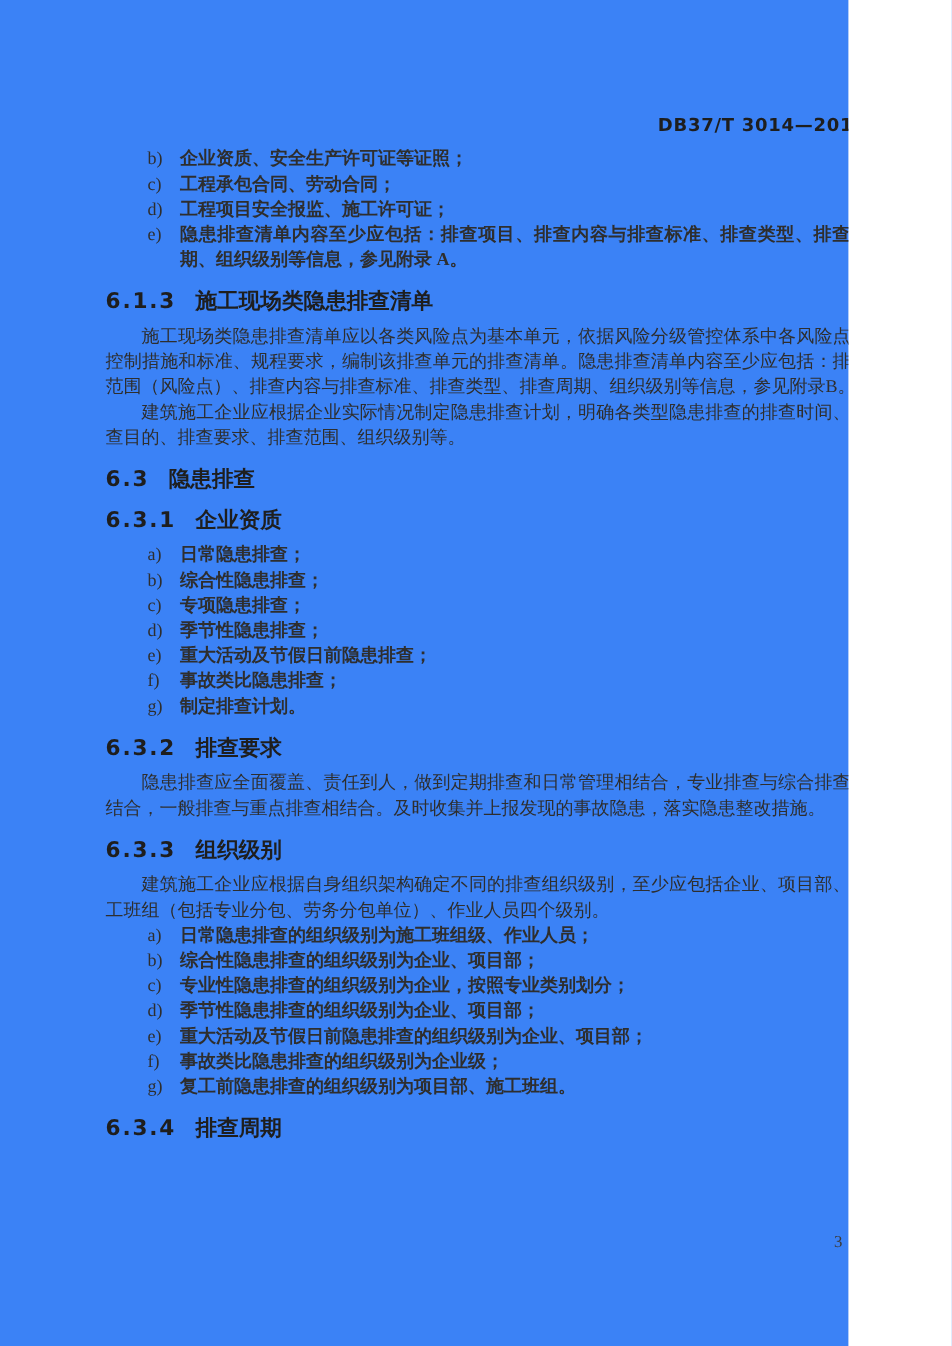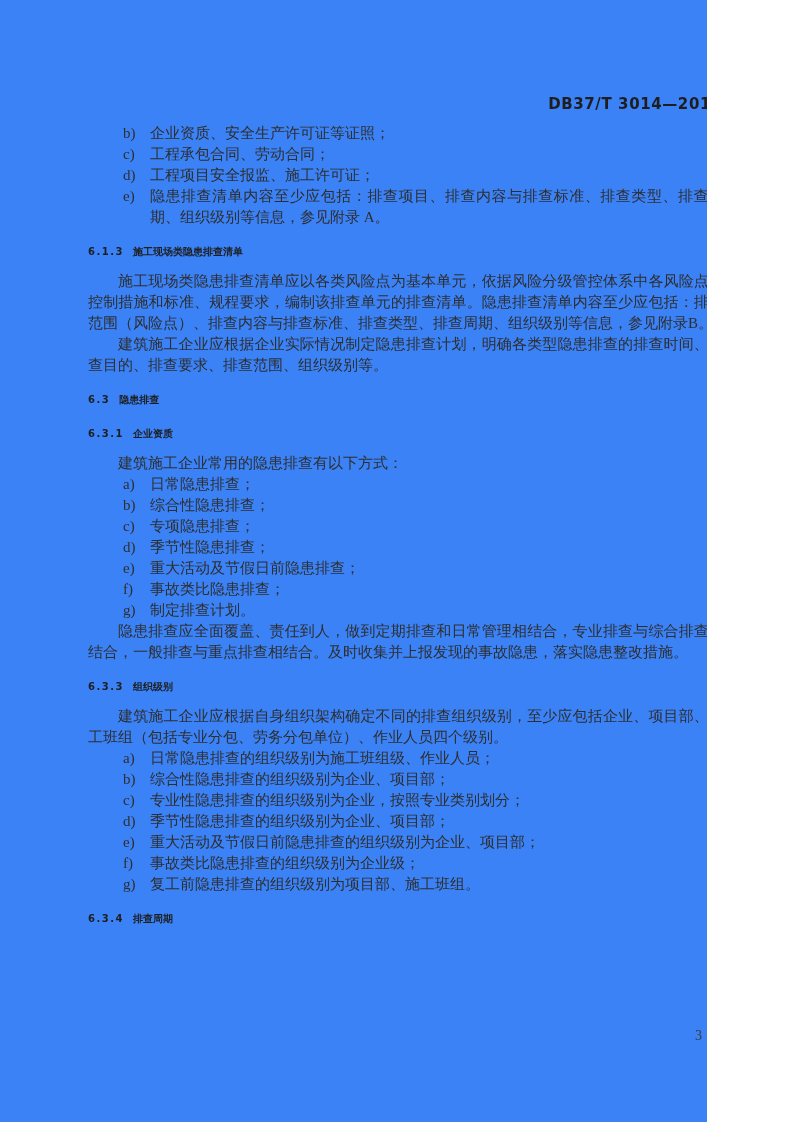--- a/index.html
+++ b/index.html
@@ -53,26 +53,27 @@
   .alpha-list .li {
     display: flex;
     line-height: 21px;
   }
   .alpha-list .marker {
     flex: 0 0 27px;
   }
   .alpha-list .li-text {
     flex: 1;
     text-align: justify;
+    font-weight: bold;
   }
   .heading {
     margin: 13px 0 9px 0;
     font-family: "DejaVu Sans", "Liberation Sans", sans-serif;
     font-weight: bold;
-    font-size: 10px;
+    font-size: 18px;
     line-height: 21px;
     color: #1e1e1e;
   }
   .heading .h-num {
     margin-right: 0.9em;
     letter-spacing: 1.5px;
   }
   .page-footer {
     position: absolute;
     top: 1028px;
@@ -118,21 +119,20 @@
 
     <p class="para">建筑施工企业应根据企业实际情况制定隐患排查计划，明确各类型隐患排查的排查时间、排查目的、排查要求、排查范围、组织级别等。</p>
 
     <div class="heading">
       <span class="h-num">6.3</span><span class="h-title">隐患排查</span>
     </div>
 
     <div class="heading">
       <span class="h-num">6.3.1</span><span class="h-title">企业资质</span>
     </div>
-    <p class="lead">建筑施工企业常用的隐患排查有以下方式：</p>
     <div class="alpha-list">
       <div class="li">
         <span class="marker">a)</span>
         <span class="li-text">日常隐患排查；</span>
       </div>
       <div class="li">
         <span class="marker">b)</span>
         <span class="li-text">综合性隐患排查；</span>
       </div>
       <div class="li">
@@ -150,20 +150,23 @@
       <div class="li">
         <span class="marker">f)</span>
         <span class="li-text">事故类比隐患排查；</span>
       </div>
       <div class="li">
         <span class="marker">g)</span>
         <span class="li-text">制定排查计划。</span>
       </div>
     </div>
 
+    <div class="heading">
+      <span class="h-num">6.3.2</span><span class="h-title">排查要求</span>
+    </div>
     <p class="para">隐患排查应全面覆盖、责任到人，做到定期排查和日常管理相结合，专业排查与综合排查相结合，一般排查与重点排查相结合。及时收集并上报发现的事故隐患，落实隐患整改措施。</p>
 
     <div class="heading">
       <span class="h-num">6.3.3</span><span class="h-title">组织级别</span>
     </div>
     <p class="para">建筑施工企业应根据自身组织架构确定不同的排查组织级别，至少应包括企业、项目部、施工班组（包括专业分包、劳务分包单位）、作业人员四个级别。</p>
     <div class="alpha-list">
       <div class="li">
         <span class="marker">a)</span>
         <span class="li-text">日常隐患排查的组织级别为施工班组级、作业人员；</span>

